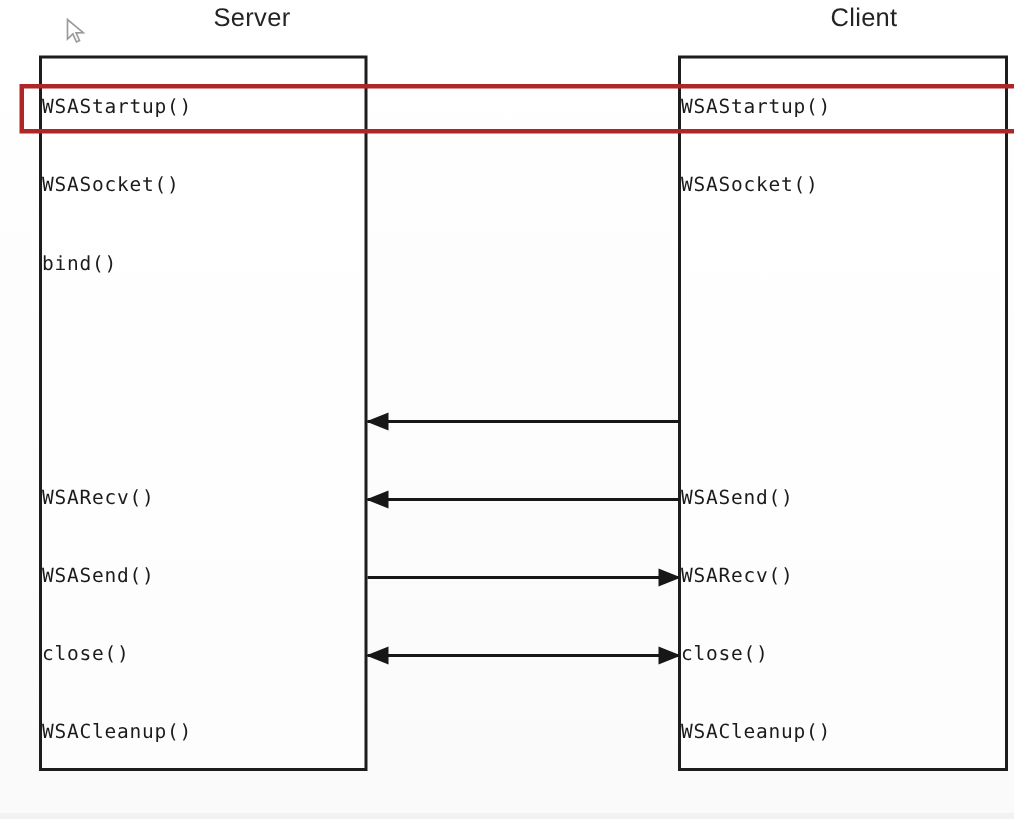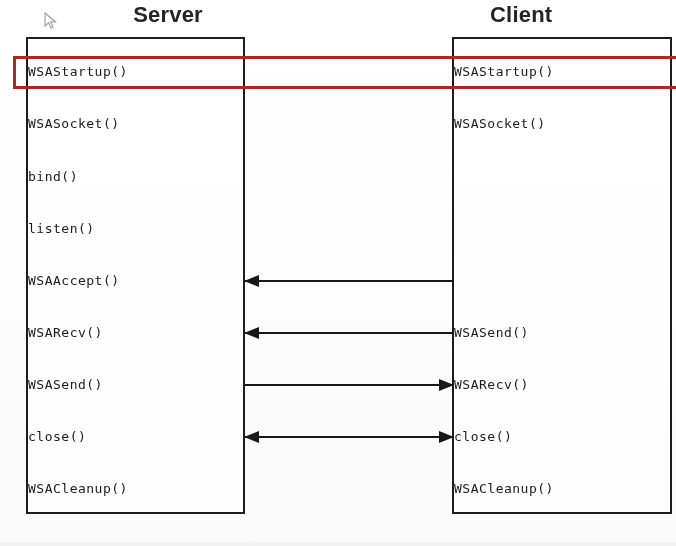--- a/index.html
+++ b/index.html
@@ -21,28 +21,28 @@
     left: 0; top: 0;
     width: 676px;
     height: 546px;
     background: linear-gradient(180deg,#ffffff 0%, #fdfcfc 60%, #fbfafa 100%);
   }
 
   
   .col-title {
     position: absolute;
     font-family: "Liberation Sans", sans-serif;
-    font-size: 22px;
-    font-weight: 700;
+    font-size: 17px;
+    font-weight: 400;
     color: #242424;
     letter-spacing: 0.2px;
     white-space: nowrap;
   }
   #title-server { left: 92px;  top: 2px; width: 152px; text-align: center; }
-  #title-client { left: 490px; top: 2px; width: 152px; text-align: left; }
+  #title-client { left: 500px; top: 2px; width: 152px; text-align: center; }
 
   
   .proc-box {
     position: absolute;
     top: 37px;
     height: 477px;
     border: 2px solid #1d1d1d;
     background: rgba(255,255,255,0.55);
     box-sizing: border-box;
   }
@@ -139,22 +139,20 @@
 
   <div class="col-title" id="title-server">Server</div>
   <div class="col-title" id="title-client">Client</div>
 
   <div class="proc-box" id="box-server"></div>
   <div class="proc-box" id="box-client"></div>
 
   <div class="call server" style="top:58px">WSAStartup()</div>
   <div class="call server" style="top:110px">WSASocket()</div>
   <div class="call server" style="top:163px">bind()</div>
-  <div class="call server" style="top:215px">listen()</div>
-  <div class="call server" style="top:267px">WSAAccept()</div>
   <div class="call server" style="top:319px">WSARecv()</div>
   <div class="call server" style="top:371px">WSASend()</div>
   <div class="call server" style="top:423px">close()</div>
   <div class="call server" style="top:475px">WSACleanup()</div>
 
   <div class="call client" style="top:58px">WSAStartup()</div>
   <div class="call client" style="top:110px">WSASocket()</div>
   <div class="call client" style="top:319px">WSASend()</div>
   <div class="call client" style="top:371px">WSARecv()</div>
   <div class="call client" style="top:423px">close()</div>

